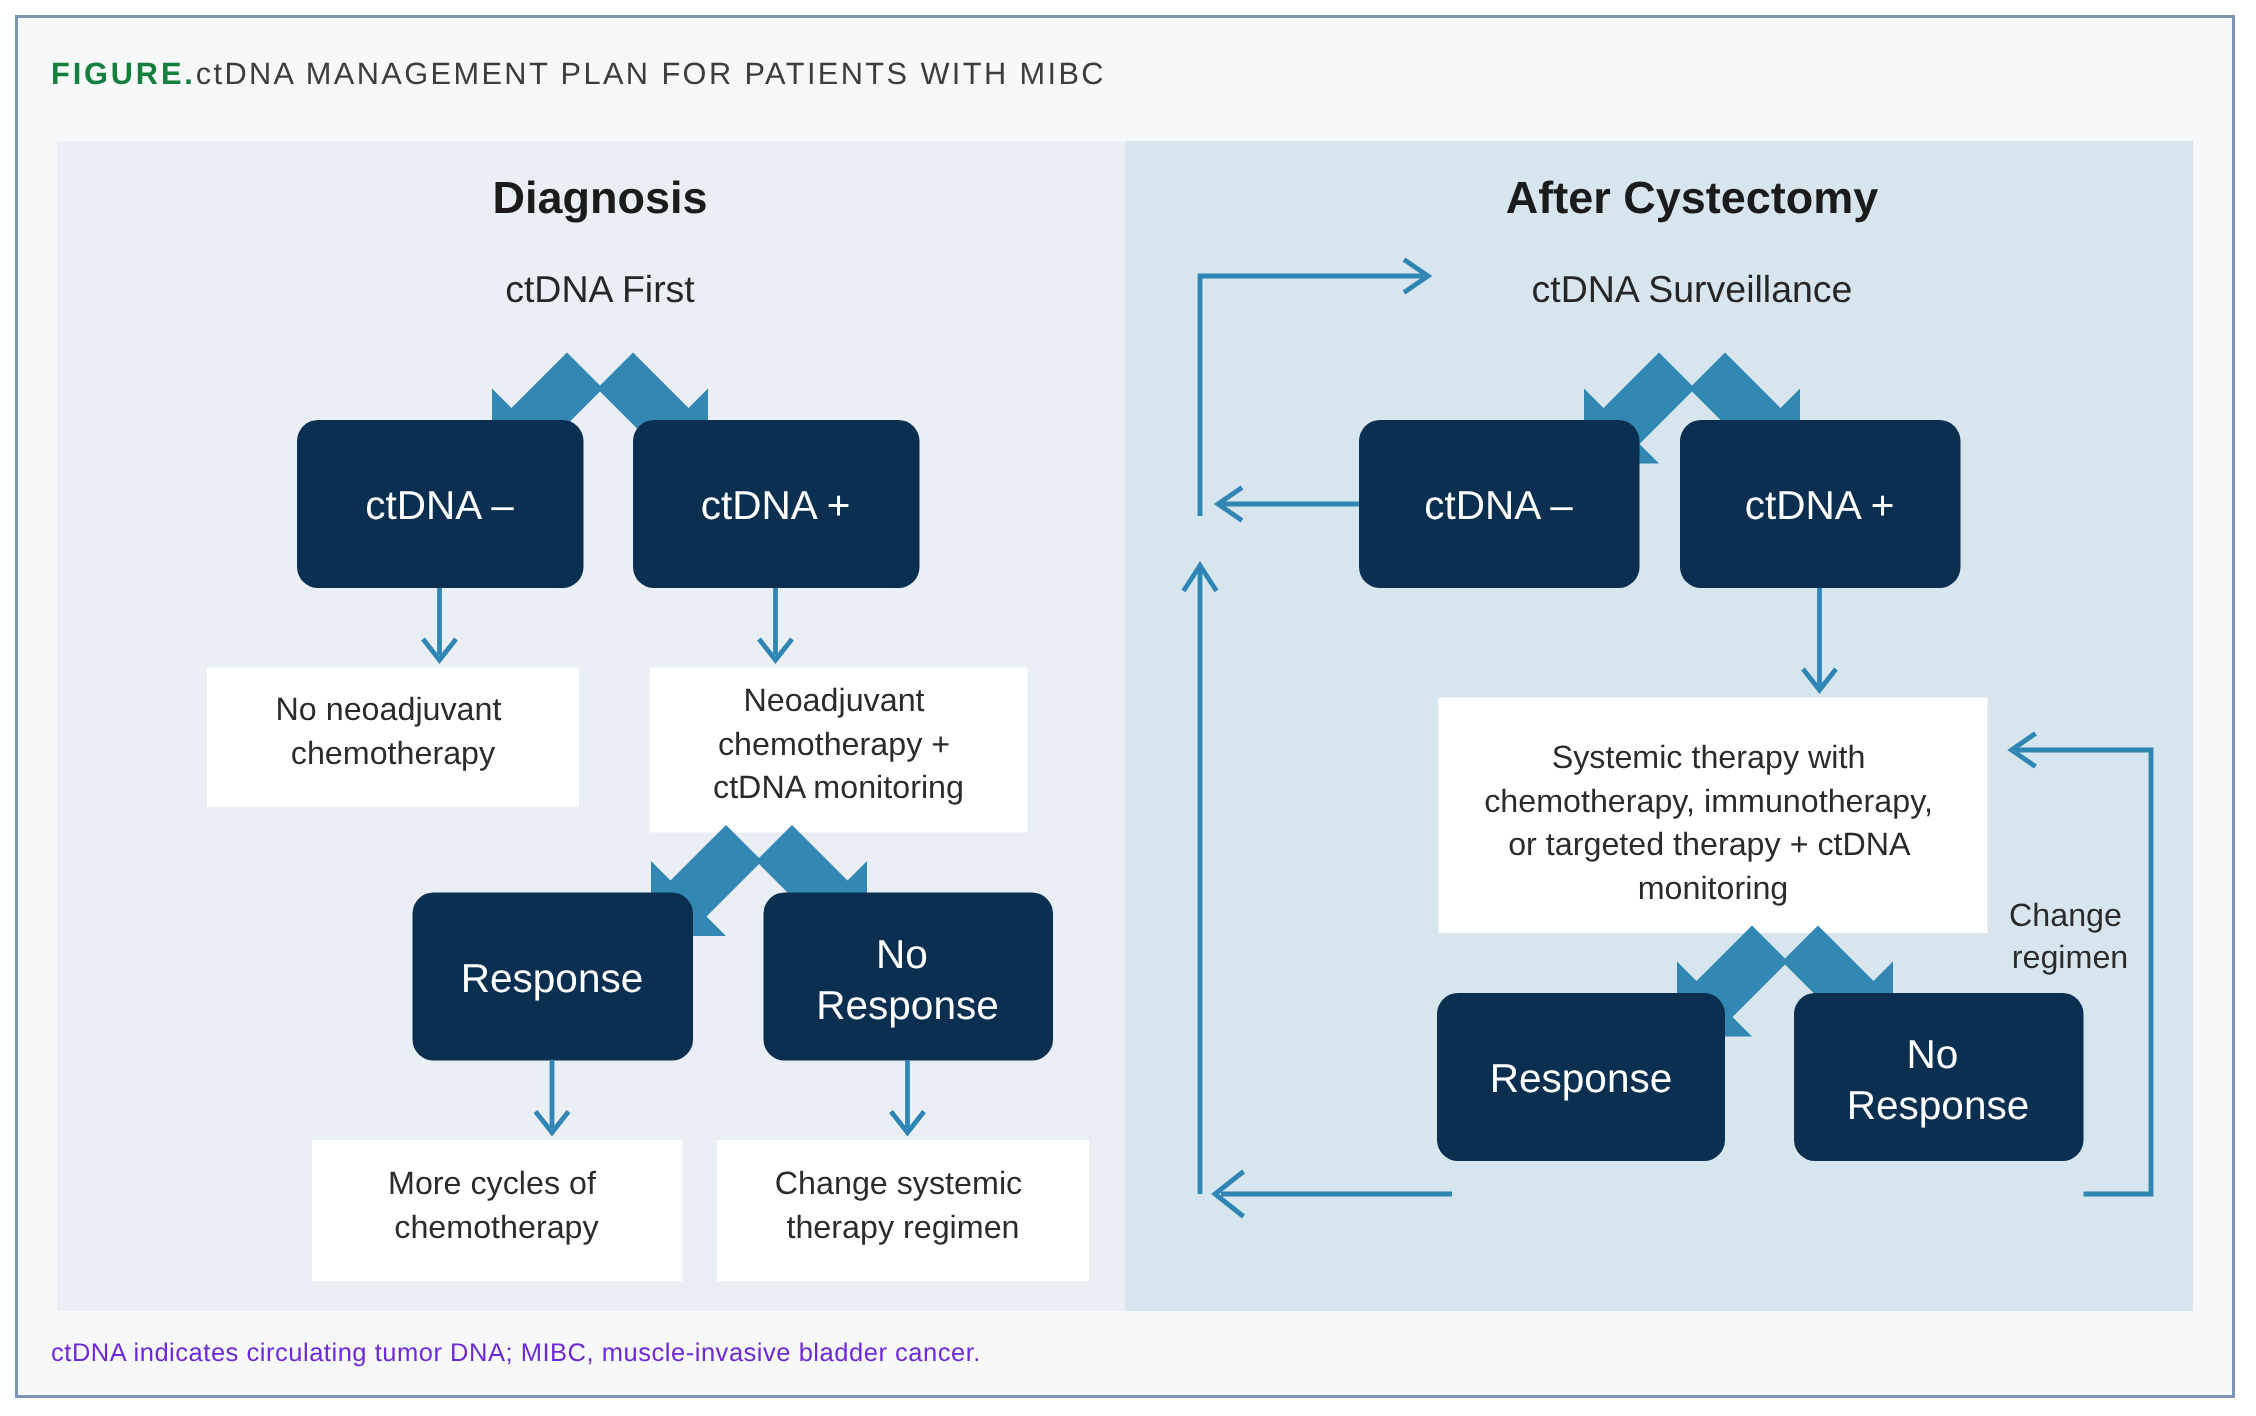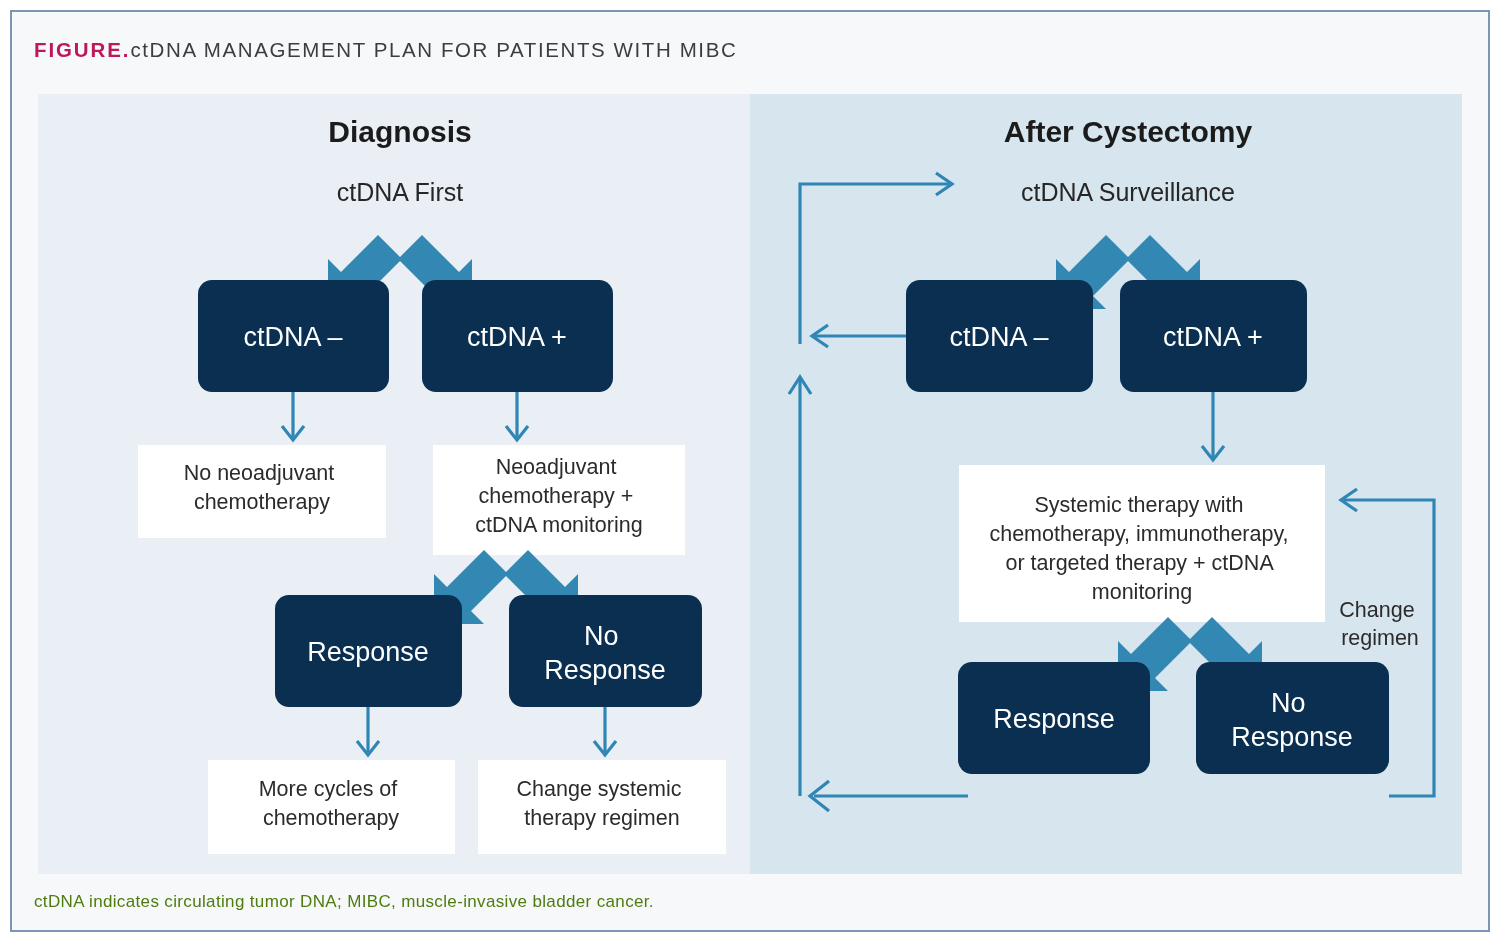--- a/index.html
+++ b/index.html
@@ -14,28 +14,28 @@
     overflow:hidden;
   }
 
   #figure-title{
     position:absolute; left:22px; top:26px;
     font-size:20.5px; letter-spacing:1.6px;
     color:#3d3d3d;
     font-family:"Liberation Sans Narrow","Liberation Sans",sans-serif;
     white-space:nowrap;
   }
-  #figure-title .fig-word{ color:#be185d; font-weight:bold; letter-spacing:1.9px;}
+  #figure-title .fig-word{ color:#15803d; font-weight:bold; letter-spacing:1.9px;}
   #figure-title .fig-rest{ font-weight:normal;margin-top:29px;}
 
   #chart-area{ position:absolute; left:26px; top:72px; width:1284px; height:790px;}
 
   #footnote{
     position:absolute; left:22px; top:880px;
-    font-size:17px; color:#4d7c0f; letter-spacing:.35px;
+    font-size:17px; color:#6d28d9; letter-spacing:.35px;
     font-family:"Liberation Sans Narrow","Liberation Sans",sans-serif;
   }
 
   svg{display:block;}
   .panelL{fill:#e9eff4;}
   .panelR{fill:#d7e5ee;}
   .navybox{fill:#0a2f50;}
   .whitebox{fill:#ffffff;}
   .thinline{stroke:#2f86b4;stroke-width:3.2;fill:none;}
   .thickarrow{fill:#3288b2;}

